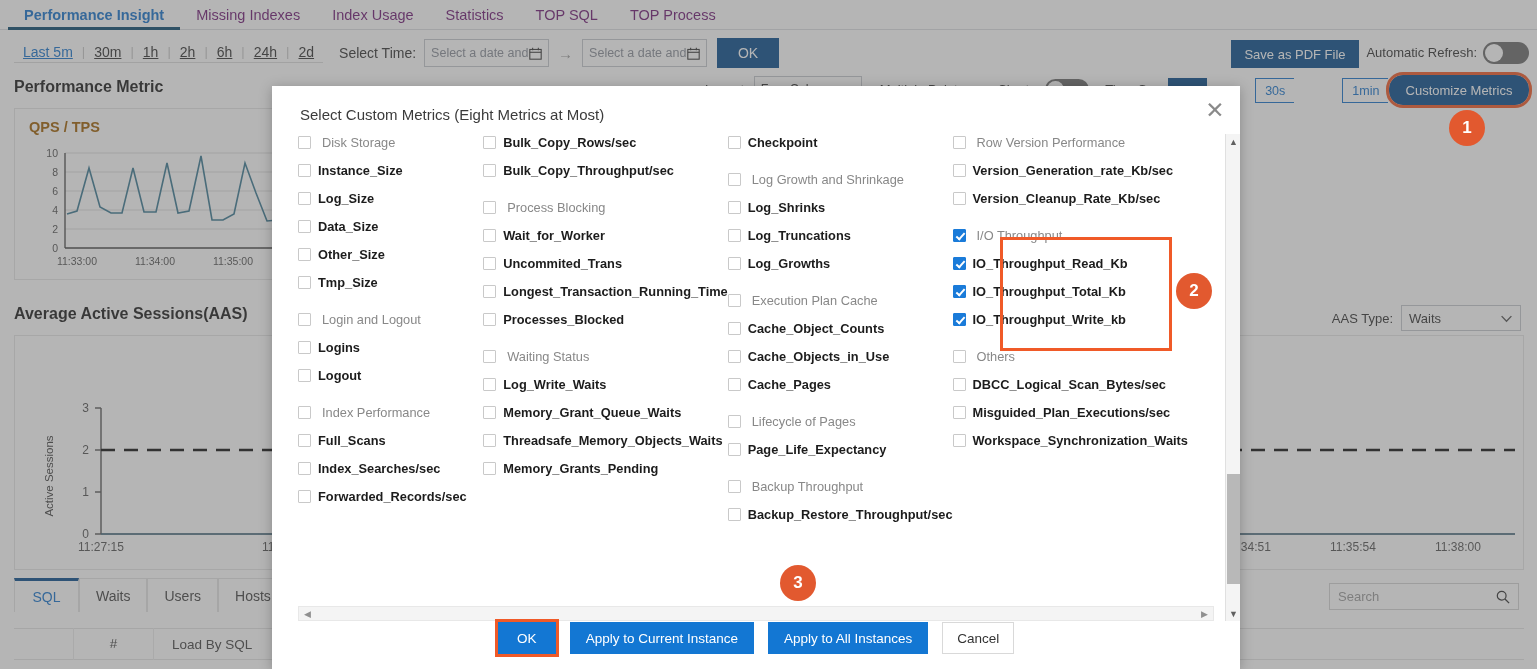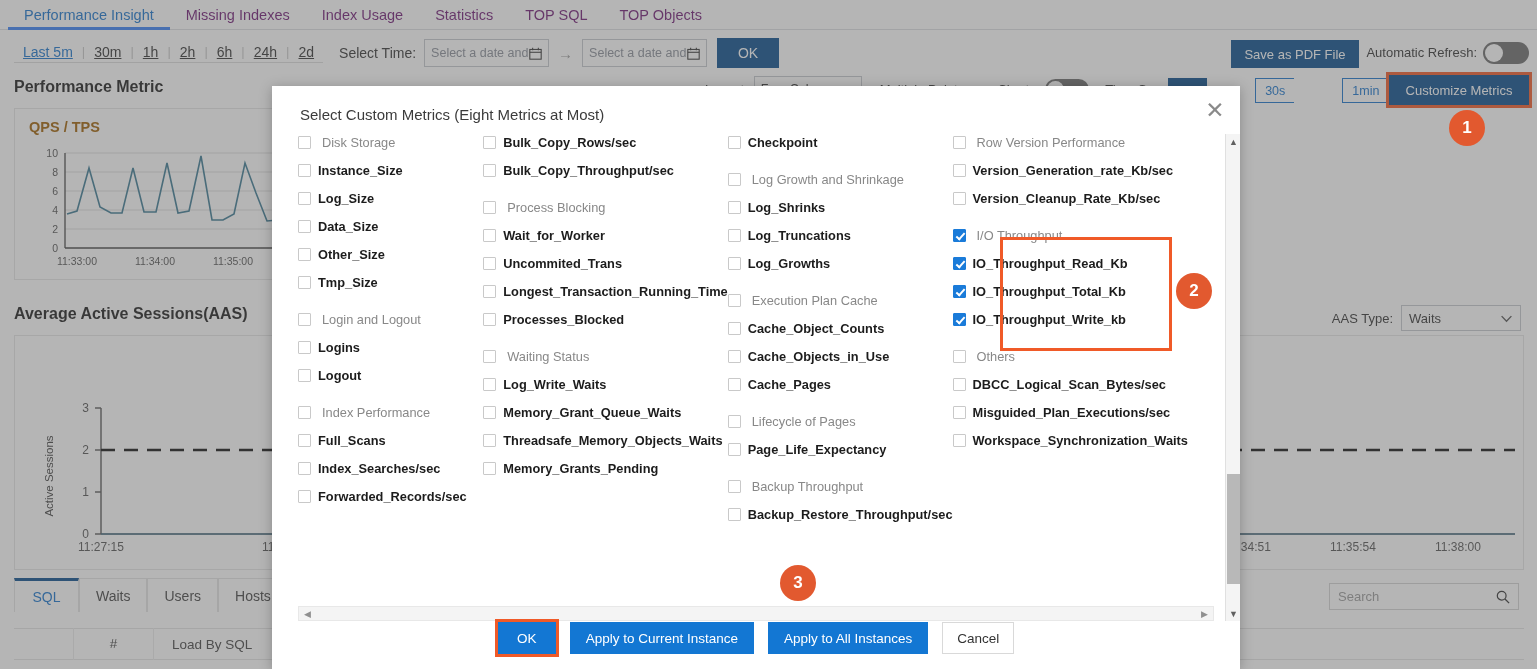--- a/index.html
+++ b/index.html
@@ -25,21 +25,21 @@
   
   .top-tabs {
     position: absolute; left: 0; top: 0; width: 1537px; height: 30px;
     border-bottom: 1px solid #dcdee2;
     display: flex; align-items: center; padding-left: 8px;
   }
   .top-tab {
     font-size: 14.5px; color: #701a75; padding: 0 16px; height: 30px;
     line-height: 30px; white-space: nowrap; cursor: pointer;
   }
-  .top-tab.active { color: #1874cd; border-bottom: 3px solid #3b82f6; font-weight: 400; }
+  .top-tab.active { color: #1874cd; border-bottom: 3px solid #0c4a6e; font-weight: 700; }
 
   
   .time-bar {
     position: absolute; left: 0; top: 31px; width: 1537px; height: 44px;
     display: flex; align-items: center; padding-left: 14px;
   }
   .range-link {
     font-size: 14px; color: #333; text-decoration: underline; cursor: pointer;
     padding: 0 9px;
   }
@@ -101,21 +101,21 @@
     height: 25px; min-width: 38px; padding: 0 9px; border: 1px solid #1874cd;
     border-right: none; font-size: 12.5px; color: #1874cd; background: #fff;
     display: flex; align-items: center; justify-content: center; cursor: pointer;
   }
   .gran-btn:last-child { border-right: 1px solid #1874cd; }
   .gran-btn.active { background: #0a4d8c; color: #fff; border-color: #0a4d8c; }
 
   .customize-btn {
     position: absolute; right: 8px; top: 75px; width: 140px; height: 30px;
     background: #0a4d8c; color: #fff; font-size: 13px;
-    display: flex; align-items: center; justify-content: center; cursor: pointer;
+    display: flex; align-items: center; justify-content: center; cursor: pointer; border-radius: 14px;
   }
   .hl-box { outline: 3px solid #f05a28; outline-offset: 0px; }
 
   
   .chart-card {
     position: absolute; border: 1px solid #e6e6e6; background: #fff;
   }
   #qps-card { left: 14px; top: 108px; width: 372px; height: 172px; }
   .chart-title { position: absolute; left: 14px; top: 10px; font-size: 14.5px; font-weight: bold; color: #a16207; }
   .aas-title { position: absolute; left: 14px; top: 305px; font-size: 16px; font-weight: bold; color: #1c1c1c; }
@@ -270,21 +270,21 @@
 <div id="root">
 
   <div class="page">
 
     <div class="top-tabs" id="top-tabs">
         <div class="top-tab active">Performance Insight</div>
         <div class="top-tab">Missing Indexes</div>
         <div class="top-tab">Index Usage</div>
         <div class="top-tab">Statistics</div>
         <div class="top-tab">TOP SQL</div>
-        <div class="top-tab">TOP Objects</div>
+        <div class="top-tab">TOP Process</div>
       </div>
 
     <div class="time-bar">
       <div id="range-links" style="display:flex;align-items:center;border-bottom:1px solid #dcdcdc;padding-bottom:2px;">
           <span class="range-link active">Last 5m</span>
           <span class="range-sep">|</span>
           <span class="range-link">30m</span>
           <span class="range-sep">|</span>
           <span class="range-link">1h</span>
           <span class="range-sep">|</span>

